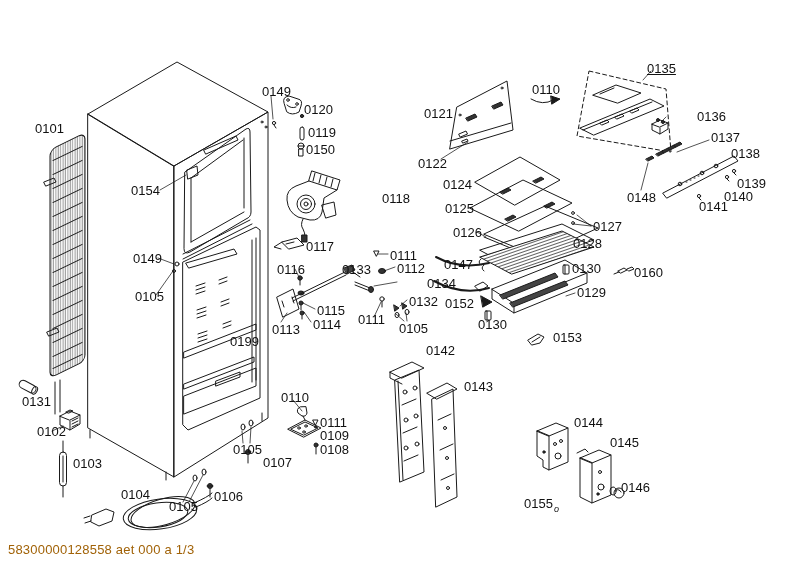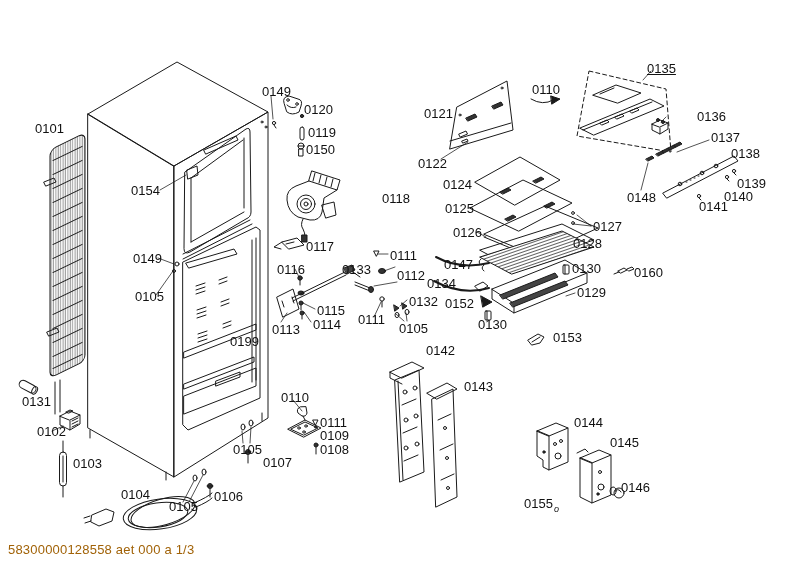--- a/index.html
+++ b/index.html
@@ -346,21 +346,21 @@
       <span class="part-label" style="left: 338px; top: 192px; margin-left: 44px;">0118</span>
       <span class="part-label" style="left: 306px; top: 240px;">0117</span>
       <span class="part-label" style="left: 133px; top: 252px;">0149</span>
       <span class="part-label" style="left: 277px; top: 263px;">0116</span>
       <span class="part-label" style="left: 135px; top: 290px;">0105</span>
       <span class="part-label" style="left: 272px; top: 323px;">0113</span>
       <span class="part-label" style="left: 317px; top: 304px;">0115</span>
       <span class="part-label" style="left: 313px; top: 318px;">0114</span>
       <span class="part-label" style="left: 342px; top: 263px;">0133</span>
       <span class="part-label" style="left: 390px; top: 249px;">0111</span>
-      <span class="part-label" style="left: 397px; top: 262px; margin-top: 7px;">0112</span>
+      <span class="part-label" style="left: 397px; top: 262px;">0112</span>
       <span class="part-label" style="left: 399px; top: 277px; margin-left: 28px;">0134</span>
       <span class="part-label" style="left: 409px; top: 295px;">0132</span>
       <span class="part-label" style="left: 358px; top: 313px;">0111</span>
       <span class="part-label" style="left: 399px; top: 322px;">0105</span>
       <span class="part-label" style="left: 230px; top: 335px;">0199</span>
       <span class="part-label" style="left: 424px; top: 107px;">0121</span>
       <span class="part-label" style="left: 418px; top: 157px;">0122</span>
       <span class="part-label" style="left: 532px; top: 83px;">0110</span>
       <span class="part-label" style="left: 443px; top: 178px;">0124</span>
       <span class="part-label" style="left: 445px; top: 202px;">0125</span>

